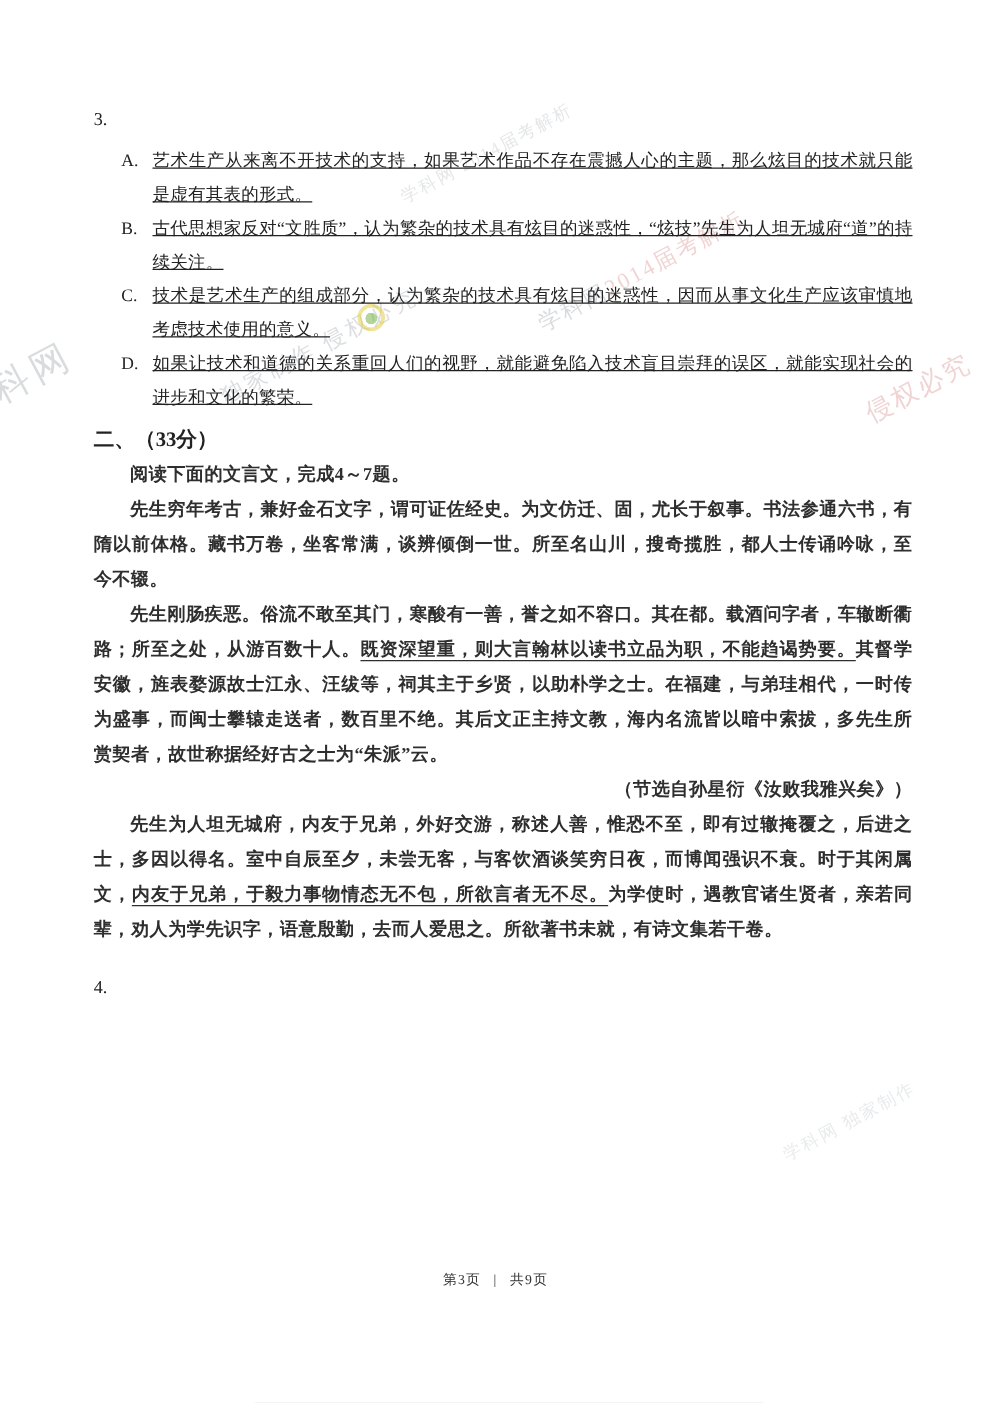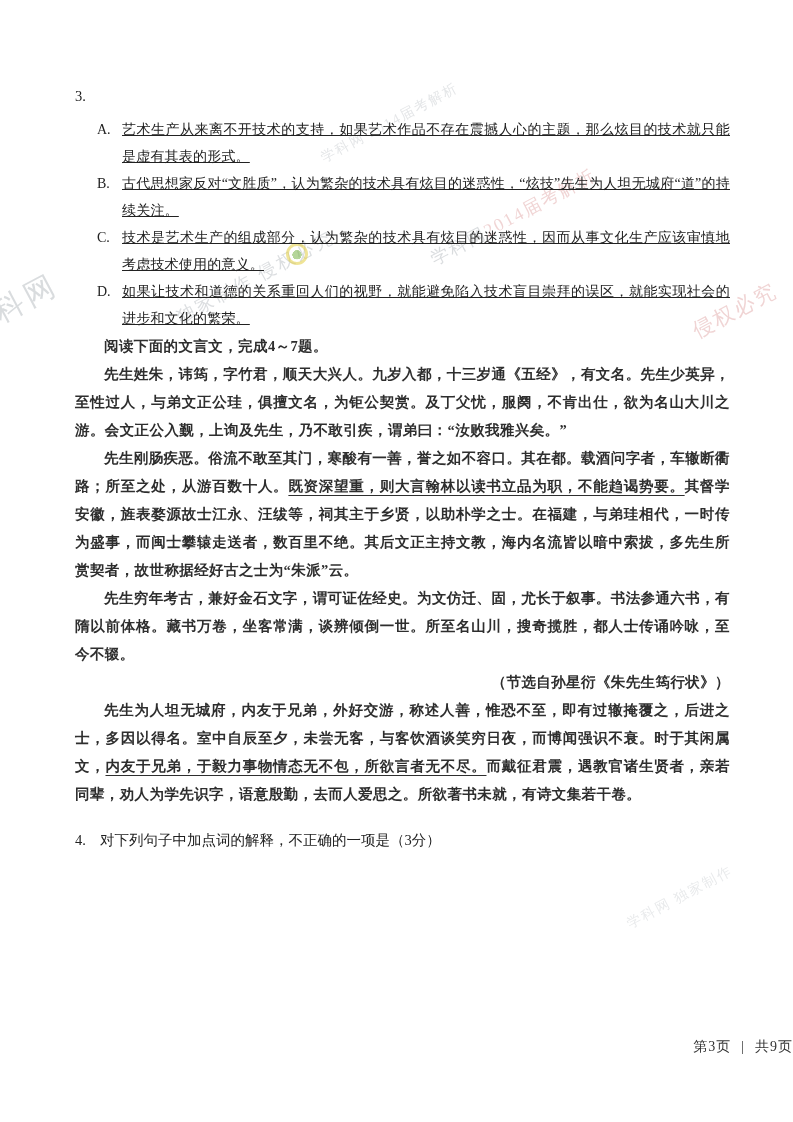--- a/index.html
+++ b/index.html
@@ -37,22 +37,22 @@
   .option{display:flex;line-height:27px;font-size:14px;}
   .option .lab{flex:none;width:25px;}
   .option .txt{flex:1;text-align:justify;letter-spacing:.2px;text-decoration:underline;}
   .sec-head{font-size:16.5px;font-weight:bold;line-height:28px;margin:6px 0 0 0;}
   .body-block{font-size:14.5px;line-height:28px;letter-spacing:.4px;color:#2e2e2e;}
   .body-block p{margin:0;text-indent:2em;text-align:justify;font-weight:bold;}
   .body-block p.attr{text-indent:0;text-align:right;}
   .u{text-decoration:underline;text-decoration-thickness:1.2px;text-underline-offset:4px;}
   .q4{margin-top:18px;}
   .footer{
-    position:absolute;left:0;top:1038px;width:100%;z-index:1;
-    text-align:right;font-size:14px;color:#333;letter-spacing:1px;
+    position:absolute;left:0;top:1016px;width:100%;z-index:1;
+    text-align:center;font-size:11px;color:#333;letter-spacing:1px;
   }
   .footer .sep{margin:0 10px;color:#333;}
 </style>
 </head>
 <body>
 
 <div class="page">
 
   <div class="wm-layer">
     <div class="wm wm-a"><span class="g">学科网</span></div>
@@ -83,33 +83,32 @@
           <span class="lab">C.</span>
           <span class="txt">技术是艺术生产的组成部分，认为繁杂的技术具有炫目的迷惑性，因而从事文化生产应该审慎地考虑技术使用的意义。</span>
         </div>
         <div class="option">
           <span class="lab">D.</span>
           <span class="txt">如果让技术和道德的关系重回人们的视野，就能避免陷入技术盲目崇拜的误区，就能实现社会的进步和文化的繁荣。</span>
         </div>
       </div>
     </div>
 
+    <div class="sec-head">二、（33分）</div>
 
     <div class="body-block">
       <p>阅读下面的文言文，完成4～7题。</p>
-      <p>先生姓朱，讳筠，字竹君，顺天大兴人。九岁入都，十三岁通《五经》，有文名。先生少英异，至性过人，与弟文正公珪，俱擅文名，为钜公契赏。及丁父忧，服阕，不肯出仕，欲为名山大川之游。会文正公入觐，上询及先生，乃不敢引疾，谓弟曰：“汝败我雅兴矣。”</p>
+      <p>先生穷年考古，兼好金石文字，谓可证佐经史。为文仿迁、固，尤长于叙事。书法参通六书，有隋以前体格。藏书万卷，坐客常满，谈辨倾倒一世。所至名山川，搜奇揽胜，都人士传诵吟咏，至今不辍。</p>
       <p><span>先生刚肠疾恶。俗流不敢至其门，寒酸有一善，誉之如不容口。其在都。载酒问字者，车辙断衢路；所至之处，从游百数十人。</span><span class="u">既资深望重，则大言翰林以读书立品为职，不能趋谒势要。</span><span>其督学安徽，旌表婺源故士江永、汪绂等，祠其主于乡贤，以助朴学之士。在福建，与弟珪相代，一时传为盛事，而闽士攀辕走送者，数百里不绝。其后文正主持文教，海内名流皆以暗中索拔，多先生所赏契者，故世称据经好古之士为“朱派”云。</span></p>
-      <p>先生穷年考古，兼好金石文字，谓可证佐经史。为文仿迁、固，尤长于叙事。书法参通六书，有隋以前体格。藏书万卷，坐客常满，谈辨倾倒一世。所至名山川，搜奇揽胜，都人士传诵吟咏，至今不辍。</p>
-      <p class="attr">（节选自孙星衍《朱先生筠行状》）</p>
-      <p><span>先生为人坦无城府，内友于兄弟，外好交游，称述人善，惟恐不至，即有过辙掩覆之，后进之士，多因以得名。室中自辰至夕，未尝无客，与客饮酒谈笑穷日夜，而博闻强识不衰。时于其闲属文，</span><span class="u">内友于兄弟，于毅力事物情态无不包，所欲言者无不尽。</span><span>而戴征君震，遇教官诸生贤者，亲若同辈，劝人为学先识字，语意殷勤，去而人爱思之。所欲著书未就，有诗文集若干卷。</span></p>
+      <p class="attr">（节选自孙星衍《汝败我雅兴矣》）</p>
+      <p><span>先生为人坦无城府，内友于兄弟，外好交游，称述人善，惟恐不至，即有过辙掩覆之，后进之士，多因以得名。室中自辰至夕，未尝无客，与客饮酒谈笑穷日夜，而博闻强识不衰。时于其闲属文，</span><span class="u">内友于兄弟，于毅力事物情态无不包，所欲言者无不尽。</span><span>为学使时，遇教官诸生贤者，亲若同辈，劝人为学先识字，语意殷勤，去而人爱思之。所欲著书未就，有诗文集若干卷。</span></p>
     </div>
 
     <div class="stem q4">
       <span class="num">4.</span>
-      <span>对下列句子中加点词的解释，不正确的一项是（3分）</span>
     </div>
 
   </div>
 
   <div class="footer">
     <span>第3页</span><span class="sep">|</span><span>共9页</span>
   </div>
 
 </div>
 

